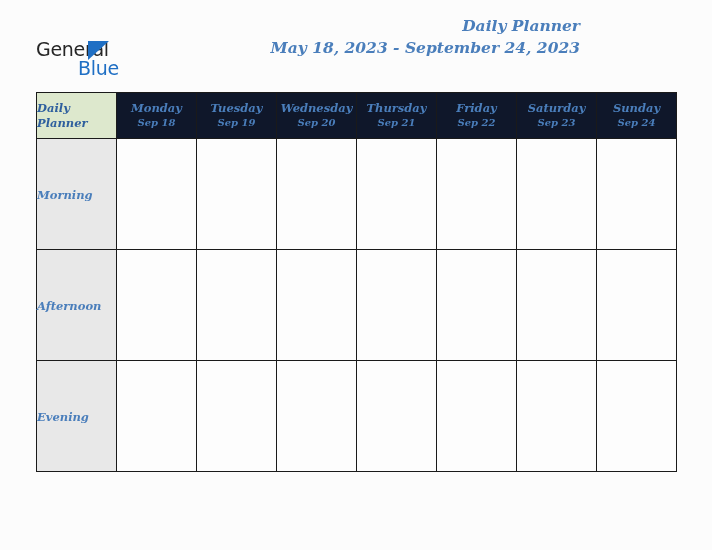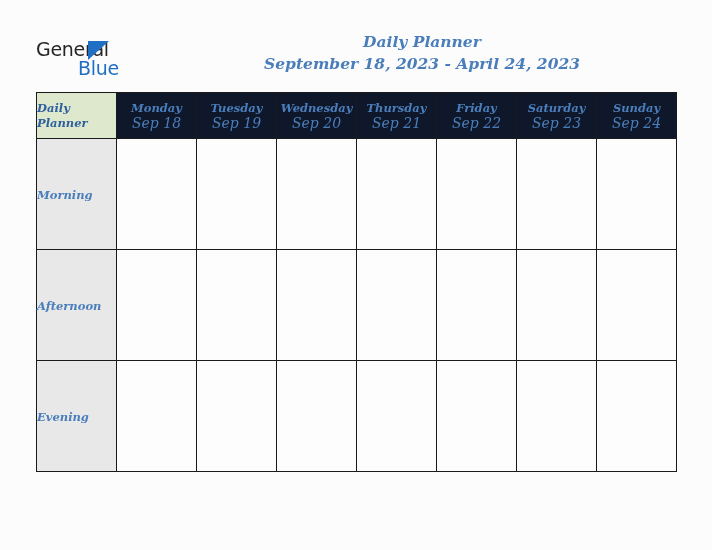--- a/index.html
+++ b/index.html
@@ -62,22 +62,22 @@
     font-weight: 400;
     color: #1f6fc4;
     letter-spacing: -0.3px;
     line-height: 22px;
   }
 
   
   .title-block {
     position: absolute;
     right: 36px;
-    top: 32px;
-    text-align: center;
+    top: 16px;
+    text-align: right;
   }
   .planner-title {
     font-family: "DejaVu Serif", "Liberation Serif", serif;
     font-style: italic;
     font-weight: bold;
     font-size: 15.5px;
     color: #4a7ebb;
     line-height: 20px;
     white-space: nowrap;
   }
@@ -123,22 +123,22 @@
     font-family: "DejaVu Serif", "Liberation Serif", serif;
     font-style: italic;
     font-weight: bold;
     font-size: 11.5px;
     color: #4a7ebb;
     line-height: 15px;
   }
   .hdr-day-date {
     font-family: "DejaVu Serif", "Liberation Serif", serif;
     font-style: italic;
-    font-weight: normal;
-    font-size: 14px;
+    font-weight: bold;
+    font-size: 10px;
     color: #4a7ebb;
     line-height: 14px;
   }
   .hdr-corner {
     background: #dde8cd;
     height: 45px;
     text-align: left;
     vertical-align: middle;
   }
   .hdr-corner-line {
@@ -176,21 +176,21 @@
 <div class="page-header">
 
   <div class="logo">
     <span class="logo-general">General</span>
     <span class="logo-triangle"></span>
     <span class="logo-blue">Blue</span>
   </div>
 
   <div class="title-block">
     <div class="planner-title">Daily Planner</div>
-    <div class="planner-range">September 18, 2023 - April 24, 2023</div>
+    <div class="planner-range">May 18, 2023 - September 24, 2023</div>
   </div>
 
 </div>
 
 <table class="planner-table">
   <colgroup>
     <col class="c-label">
     <col class="c-day">
       <col class="c-day">
       <col class="c-day">

